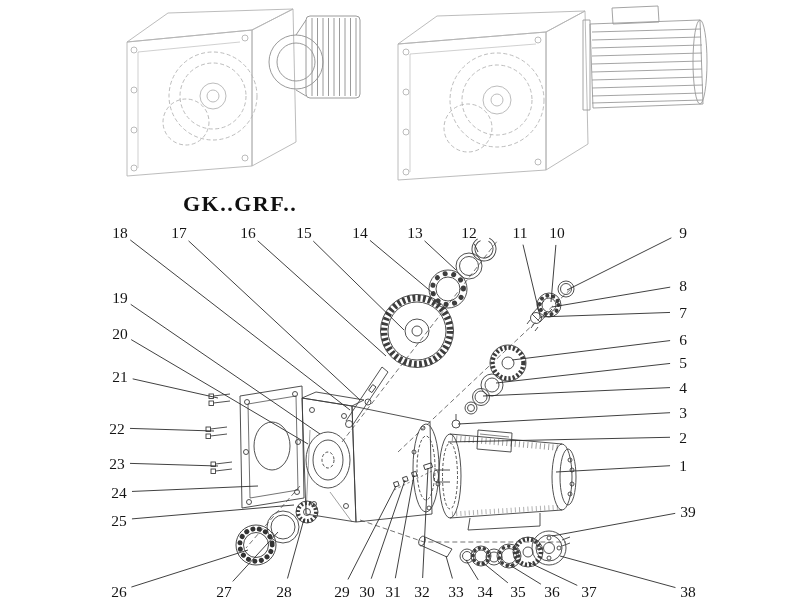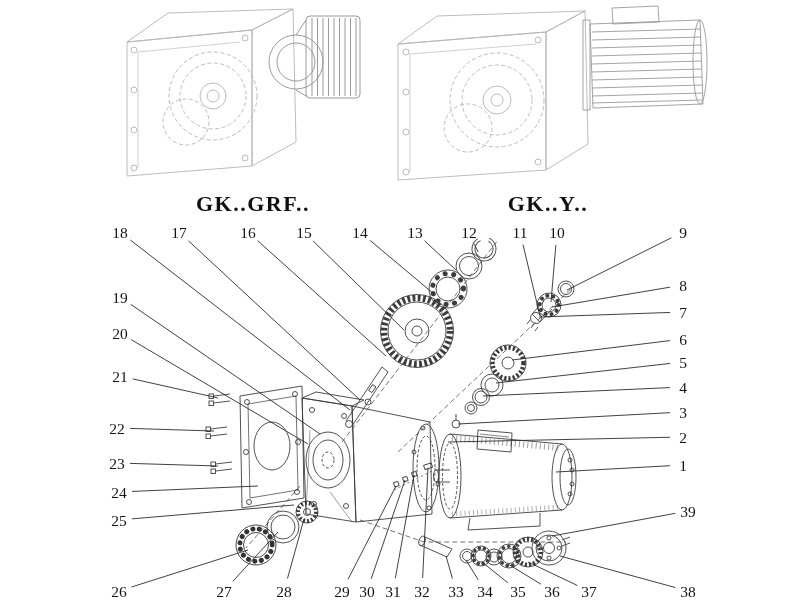--- a/index.html
+++ b/index.html
@@ -1,19 +1,19 @@
 <!DOCTYPE html>
 <html><head>
 <meta charset="utf-8">
 <style>
   html,body{margin:0;padding:0;background:#ffffff;}
   .page{position:relative;width:800px;height:600px;background:#ffffff;overflow:hidden;
         font-family:"Liberation Serif",serif;}
   .variant-title{position:absolute;font-weight:bold;font-size:22px;letter-spacing:1.5px;
-        color:#101010;text-align:center;white-space:nowrap;}
+        color:#101010;text-align:left;white-space:nowrap;}
   #title-grf{left:183px;top:191px;width:140px;}
   #title-y{left:498px;top:191px;width:100px;}
   svg.diagram{position:absolute;left:0;top:0;}
   .part-num{font-family:"Liberation Serif",serif;font-size:15.5px;fill:#141414;}
   #leader-lines line{stroke:#2b2b2b;stroke-width:0.9;}
 </style>
 </head>
 <body>
 
 <div class="page">
@@ -319,14 +319,13 @@
         <text x="456" y="591" class="part-num" text-anchor="middle" dominant-baseline="central">33</text>
         <text x="485" y="591" class="part-num" text-anchor="middle" dominant-baseline="central">34</text>
         <text x="518" y="591" class="part-num" text-anchor="middle" dominant-baseline="central">35</text>
         <text x="552" y="591" class="part-num" text-anchor="middle" dominant-baseline="central">36</text>
         <text x="589" y="591" class="part-num" text-anchor="middle" dominant-baseline="central">37</text>
         <text x="688" y="591" class="part-num" text-anchor="middle" dominant-baseline="central">38</text>
       </g>
   </svg>
 
   <div class="variant-title" id="title-grf">GK..GRF..</div>
-  <div class="variant-title" id="title-y">GK..Y..</div>
 </div>
 
 </body></html>

